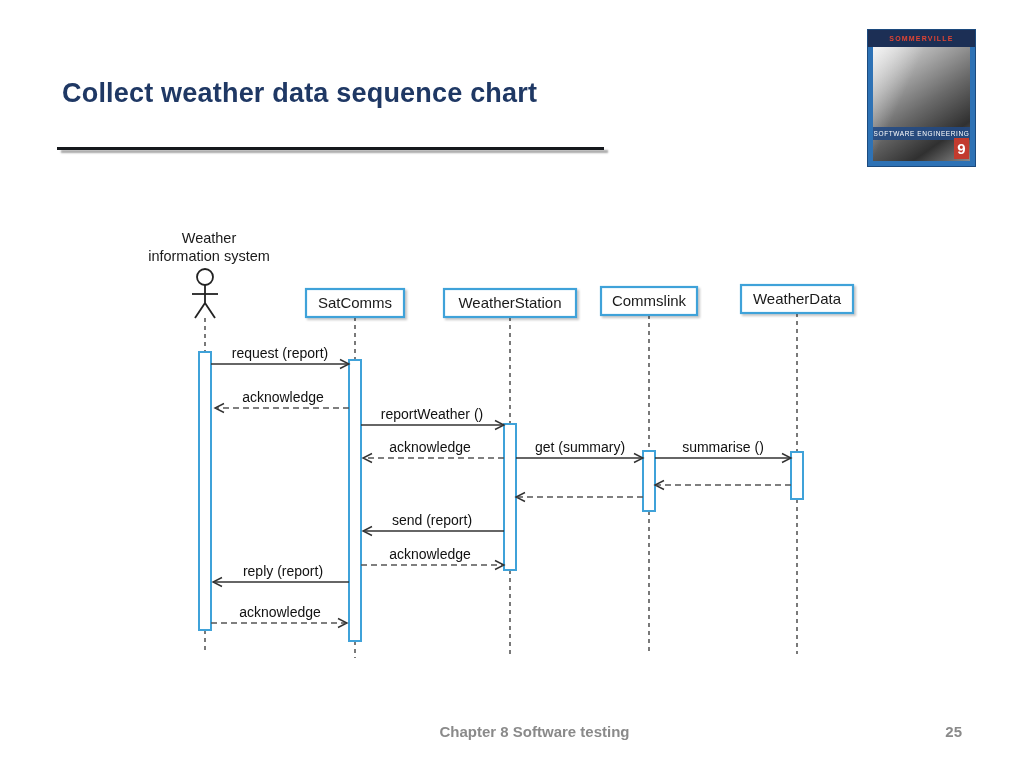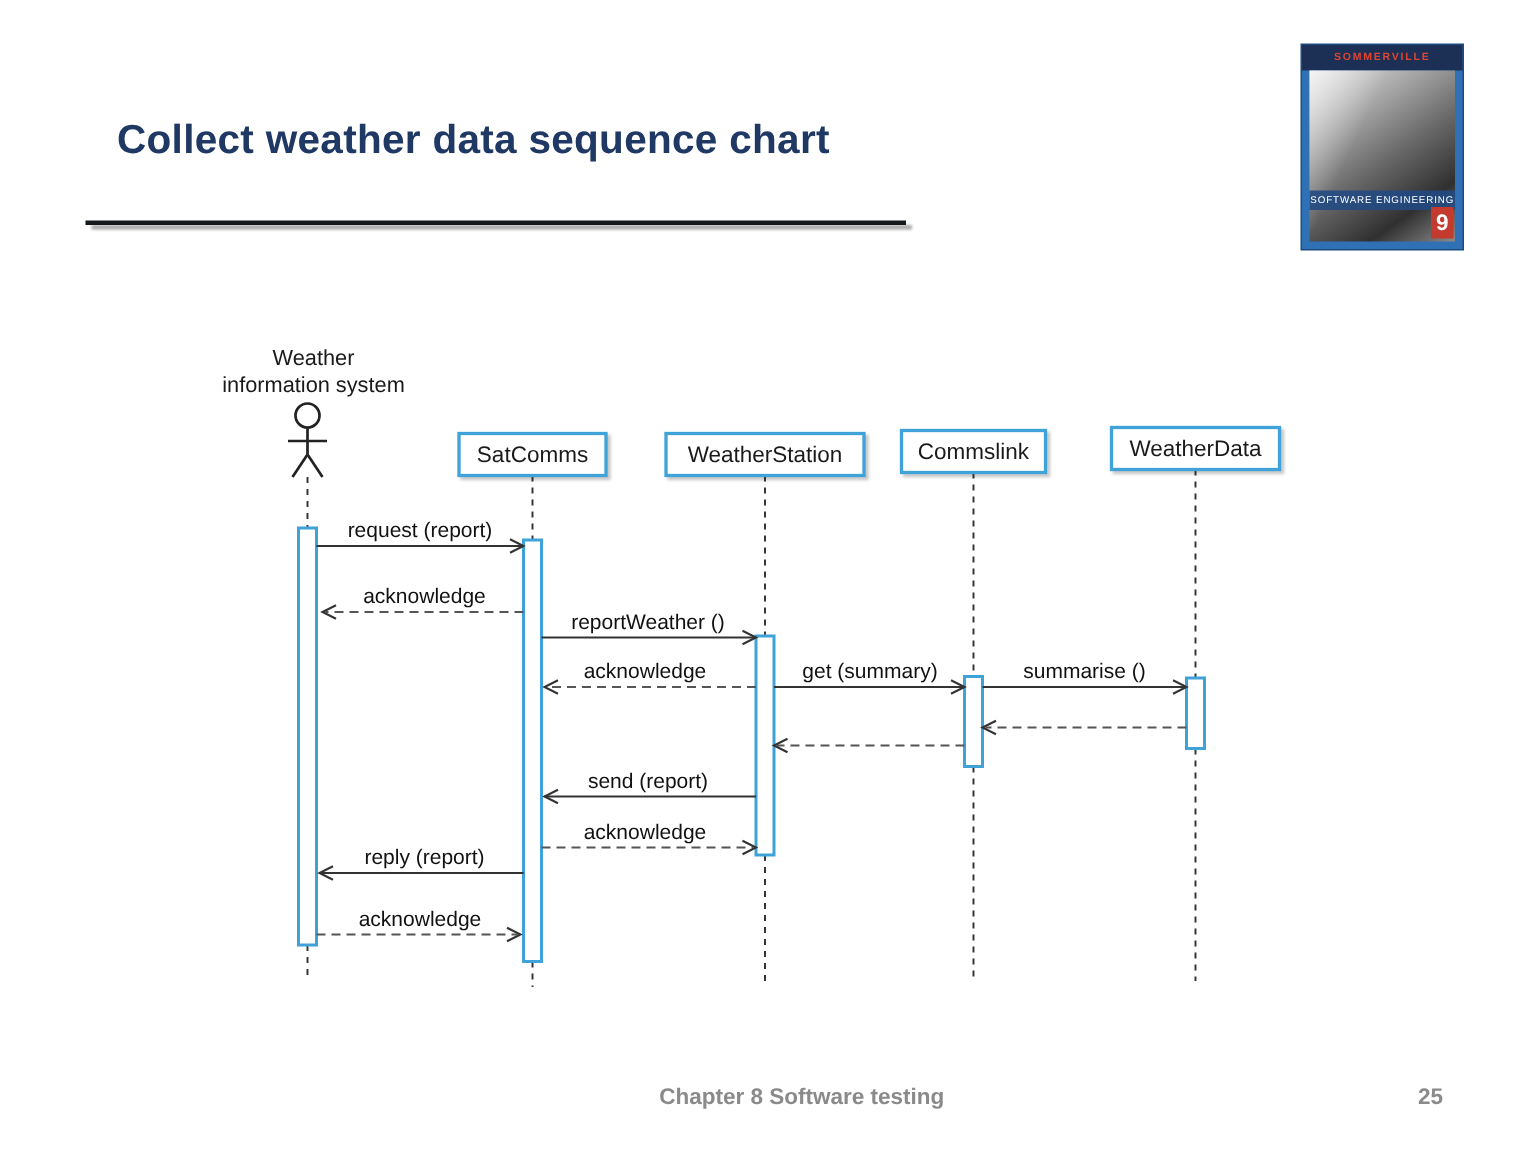--- a/index.html
+++ b/index.html
@@ -1,21 +1,21 @@
 <!DOCTYPE html>
 <html><head>
 <meta charset="utf-8">
 <style>
   html,body{margin:0;padding:0;background:#e9e9e9;}
   .slide{
     position:relative;width:1024px;height:768px;background:#ffffff;
     font-family:"Liberation Sans",sans-serif;overflow:hidden;
   }
   .title{
-    position:absolute;left:78px;top:78px;margin:0;
+    position:absolute;left:62px;top:78px;margin:0;
     font-size:27px;font-weight:bold;color:#1f3864;letter-spacing:0.2px;
   }
   .title-rule{
     position:absolute;left:57px;top:147px;width:547px;height:3px;
     background:#15181d;box-shadow:4px 3px 2px rgba(0,0,0,0.35);
   }
   
   .book{position:absolute;left:868px;top:30px;width:107px;height:136px;background:#2e72b5;box-shadow:0 0 0 1px #1c4a7e;}
   .book-top{position:absolute;top:0;left:0;right:0;height:17px;background:#1c2f55;display:flex;align-items:center;justify-content:center;}
   .book-author{color:#e04433;font-size:7px;font-weight:bold;letter-spacing:1.2px;}

